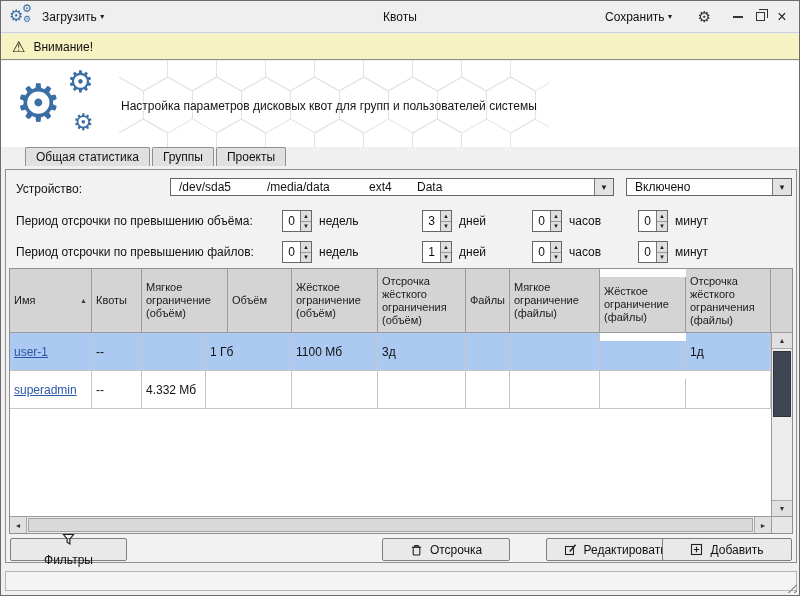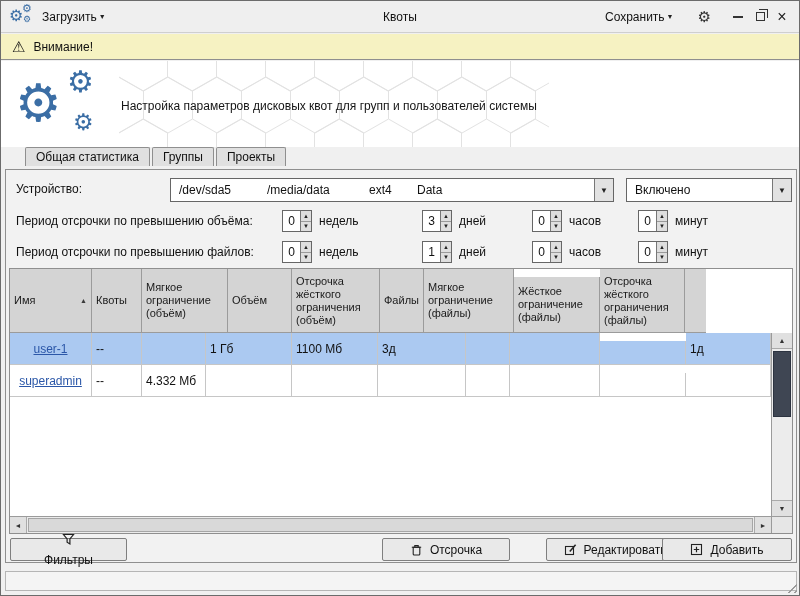--- a/index.html
+++ b/index.html
@@ -49,21 +49,21 @@
   .tab { height:19px; line-height:18px; padding:0 10px; margin-right:2px; margin-bottom:1px;
          background:#e0e0e0; border:1px solid #8f8f8f; border-bottom:none;
          border-radius:2px 2px 0 0; white-space:nowrap; cursor:default; }
   .tab.active { height:23px; line-height:21px; margin-bottom:0; background:#f2f2f2; }
 
   
   .panel { position:absolute; top:168px; left:4px; width:792px; height:394px;
            border:1px solid #8f8f8f; background:#f2f2f2;padding-left:42px; }
   .lbl { position:absolute; white-space:nowrap; }
 
-  .combo { position:absolute; display:flex; height:24px; border:1px solid #666; background:#fff; }
+  .combo { position:absolute; display:flex; height:18px; border:1px solid #666; background:#fff; }
   .combo-text { flex:1; display:flex; align-items:center; padding-left:8px; white-space:nowrap; overflow:hidden; }
   .combo-btn { width:19px; border-left:1px solid #777; background:#e2e2e2;
                display:flex; align-items:center; justify-content:center; }
   .dd { font-size:8px; color:#222; }
   .dp0 { display:inline-block; width:88px; }
   .dp1 { display:inline-block; width:102px; }
   .dp2 { display:inline-block; width:48px; }
 
   .spin { position:absolute; top:0; display:flex; width:30px; height:22px; border:1px solid #666; background:#fff; }
   .spin-in { flex:1; min-width:0; border:none; outline:none; padding:0; text-align:center;
@@ -75,24 +75,24 @@
   .grace-row { position:absolute; left:0; right:0; height:22px; }
 
   
   .table { position:absolute; left:3px; top:98px; width:784px; height:266px;
            background:#ffffff; border:1px solid #8f8f8f; }
   .t-head { display:flex; height:64px; }
   .th { background:#d4d4d4; border-right:1px solid #9b9b9b; border-bottom:1px solid #9b9b9b;
         font-size:11px; line-height:13px; color:#1a1a1a; padding:2px 4px;
         display:flex; align-items:center; }
   .th .sort { margin-left:auto; font-size:7px; color:#3a3a3a; padding-left:3px; }
-  .c0{width:82px;justify-content:center;} .c1{width:50px;} .c2{width:64px;} .c3{width:86px;} .c4{width:86px;}
+  .c0{width:82px;} .c1{width:50px;} .c2{width:64px;} .c3{width:86px;} .c4{width:86px;}
   .c5{width:88px;} .c6{width:44px;} .c7{width:90px;} .c8{width:86px;margin-top:8px;} .c9{width:85px;}
   .c-fill { width:21px; border-right:none; }
-  .tr { display:flex; height:32px; width:761px;border-radius:6px; }
+  .tr { display:flex; height:38px; width:761px;border-radius:6px; }
   .td { border-right:1px solid #c6c6c6; border-bottom:1px solid #c6c6c6;
         display:flex; align-items:center; padding:0 4px; white-space:nowrap; overflow:hidden; }
   .tr.sel .td { background:#abc9f1; }
   .lnk { color:#2b57a8; text-decoration:underline; cursor:default; }
 
   .vsb { position:absolute; top:64px; right:0; bottom:17px; width:21px; background:#ececec;
          border-left:1px solid #9b9b9b; }
   .vsb-btn { position:absolute; left:0; right:0; height:16px; background:#e0e0e0;
              display:flex; align-items:center; justify-content:center; font-size:7px; color:#333; }
   .vsb-btn.up { top:0; border-bottom:1px solid #aaa; }
@@ -308,20 +308,21 @@
 
     <div class="table">
       <div class="t-head">
         <div class="th c0">
           <span>Имя</span>
           <span class="sort">▲</span>
         </div>
         <div class="th c1">Квоты</div>
         <div class="th c3">Мягкое ограничение (объём)</div>
         <div class="th c2">Объём</div>
+        <div class="th c4">Жёсткое ограничение (объём)</div>
         <div class="th c5">Отсрочка жёсткого ограничения (объём)</div>
         <div class="th c6">Файлы</div>
         <div class="th c7">Мягкое ограничение (файлы)</div>
         <div class="th c8">Жёсткое ограничение (файлы)</div>
         <div class="th c9">Отсрочка жёсткого ограничения (файлы)</div>
         <div class="th c-fill"></div>
       </div>
 
       <div class="tr sel">
         <div class="td c0">

